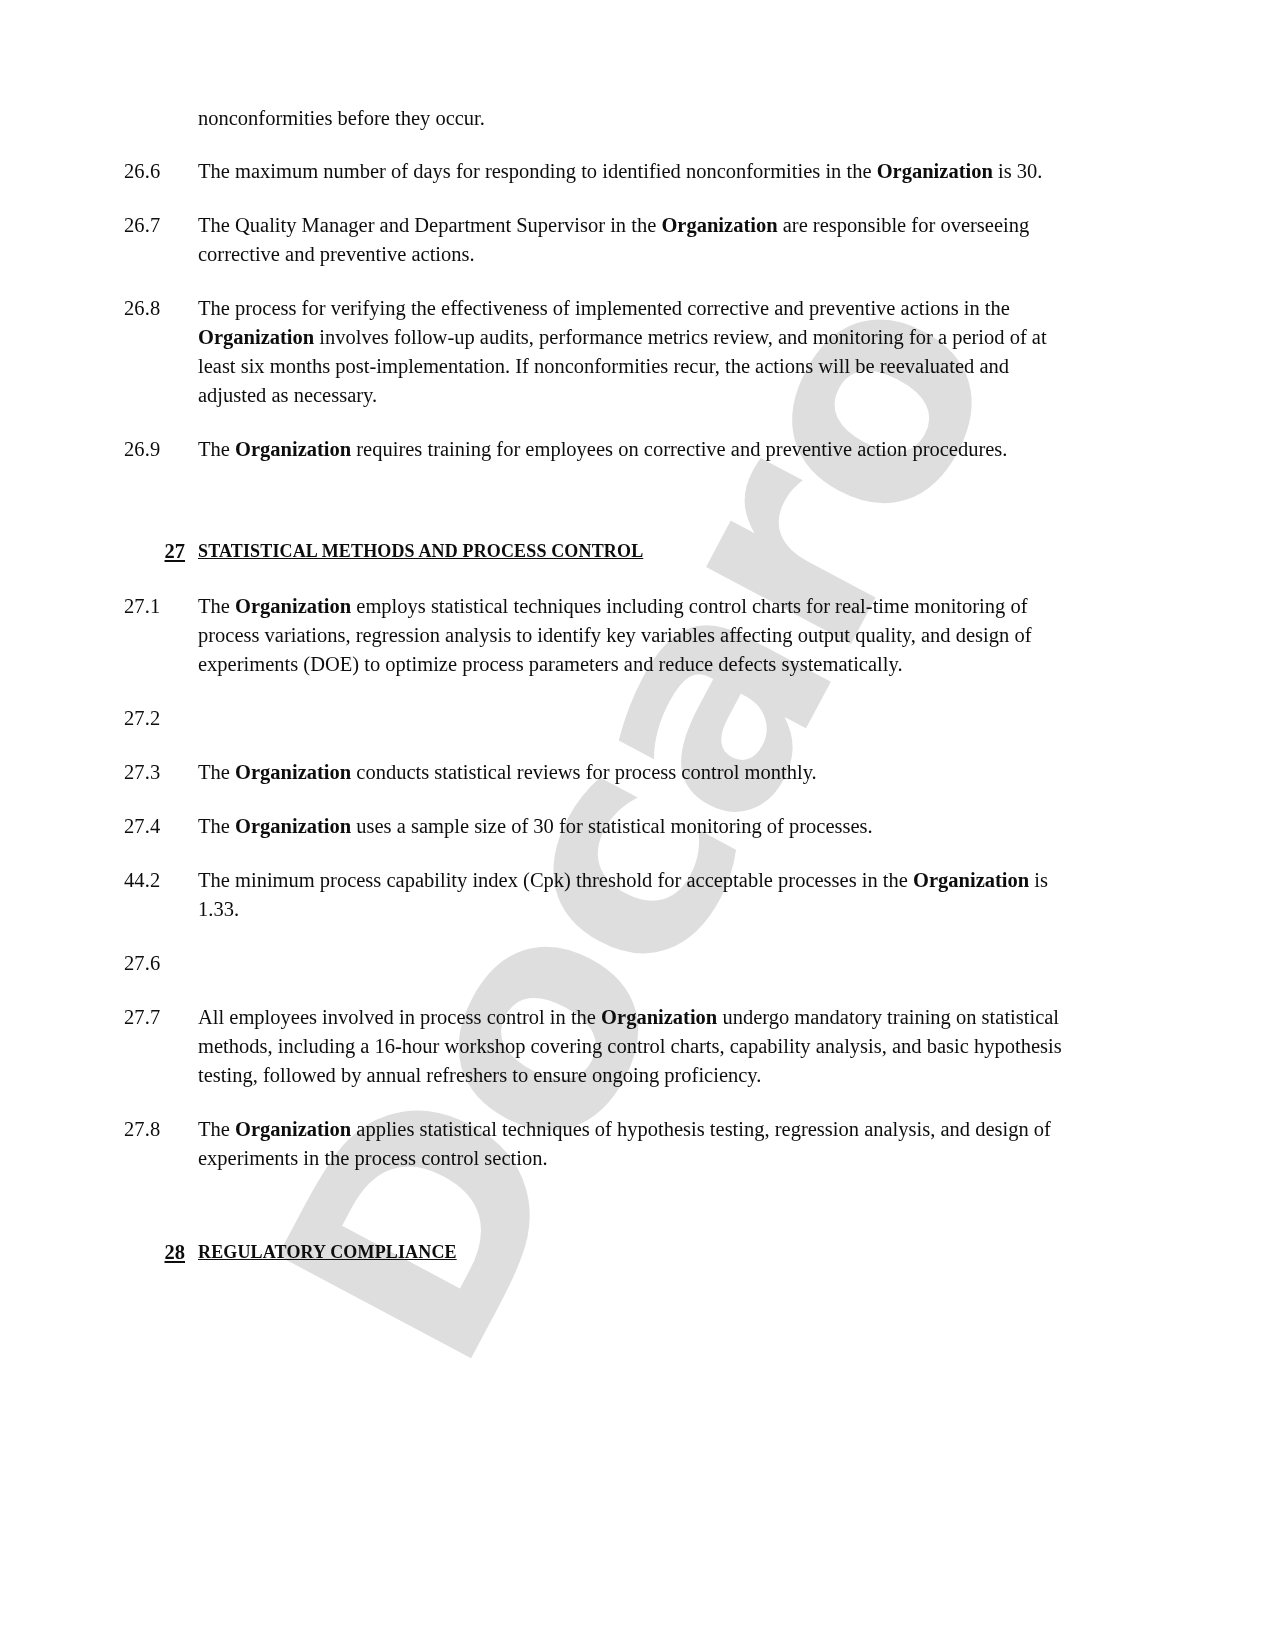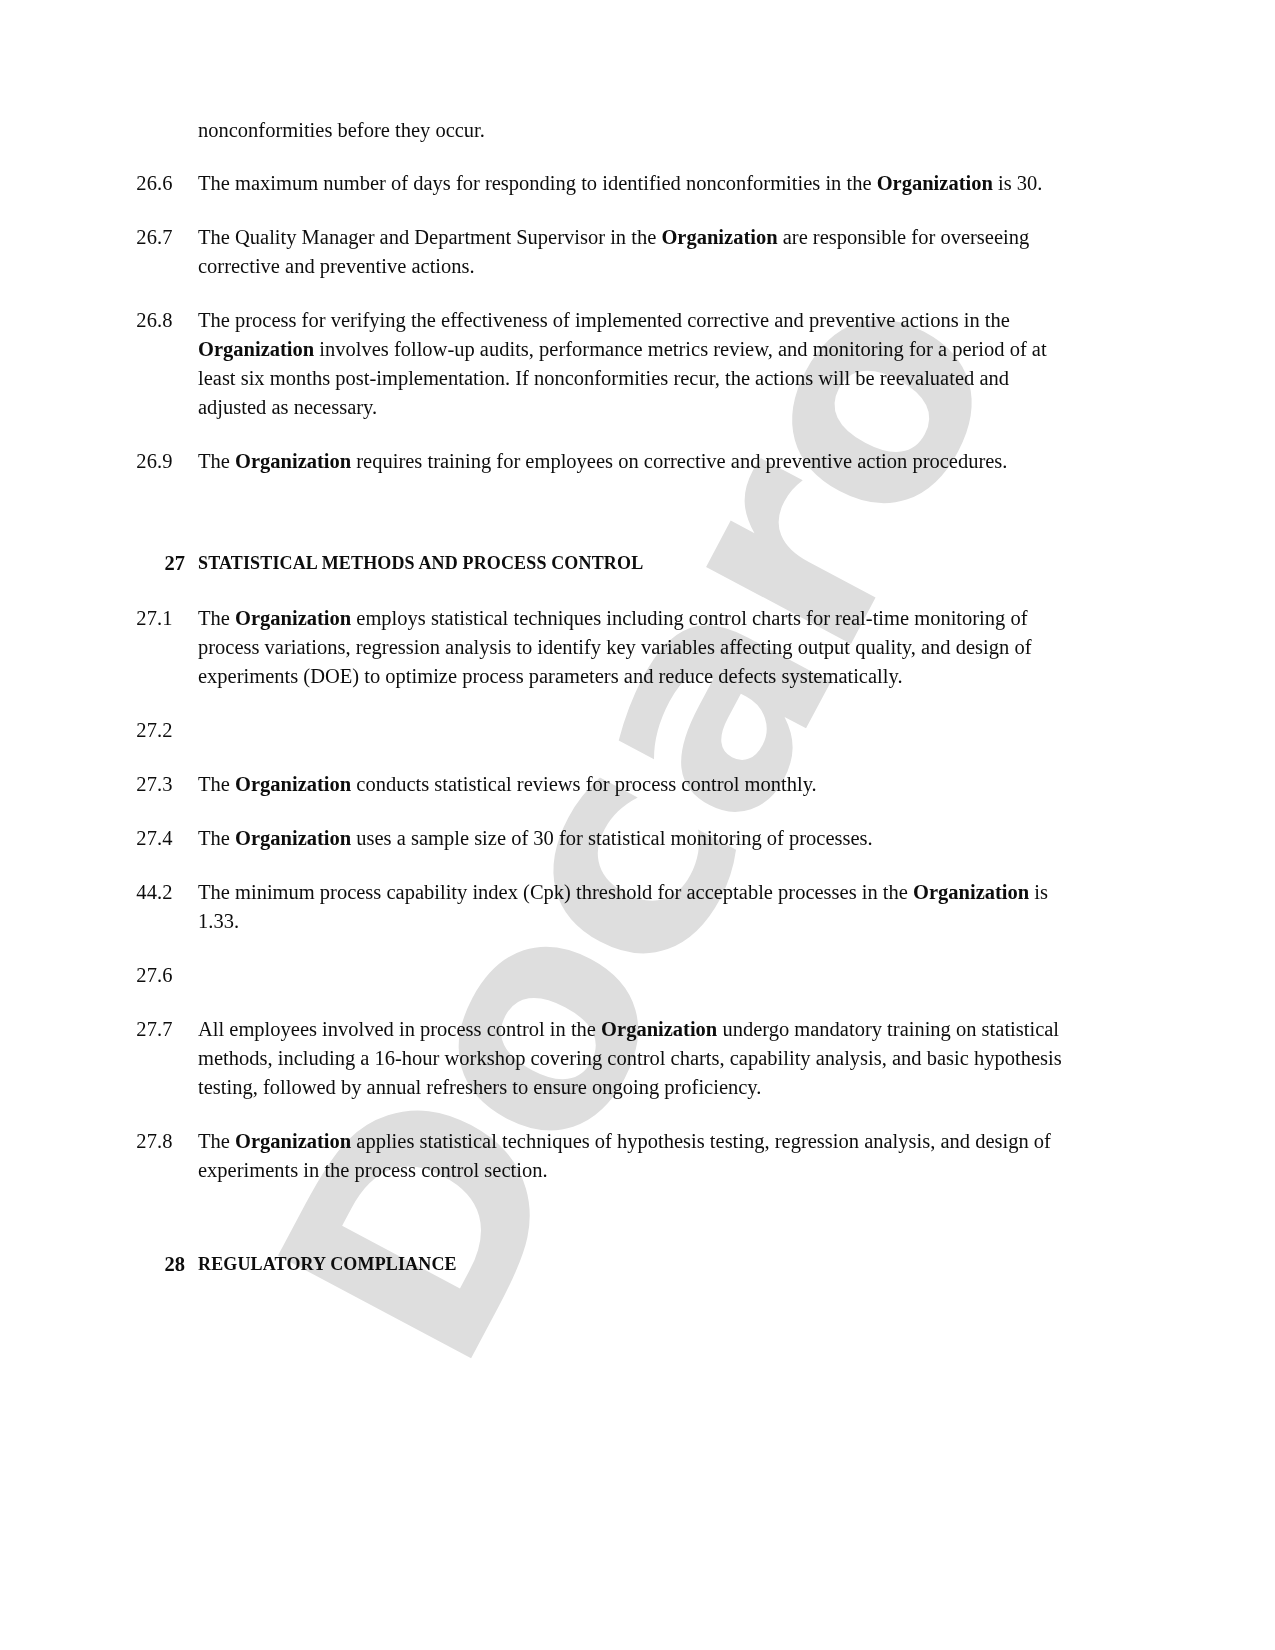--- a/index.html
+++ b/index.html
@@ -38,36 +38,36 @@
     line-height: 1;
     color: #dedede;
     white-space: nowrap;
     user-select: none;
   }
 
   
   .content {
     position: absolute;
     left: 0;
-    top: 12px;
+    top: 0;
     width: 1275px;
     z-index: 2;
     padding-top: 104px;
   }
 
   .clause {
     display: flex;
     align-items: flex-start;
     margin: 0 0 25px 0;
     padding: 0 210px 0 124px;
   }
   .clause-num {
     flex: 0 0 61px;
     width: 61px;
-    text-align: center;
+    text-align: left;
     font-size: 20.5px;
     line-height: 29px;
     letter-spacing: 0.1px;
     white-space: nowrap;
   }
   .clause-body {
     flex: 1 1 auto;
     padding-left: 13px;
     font-size: 20.5px;
     line-height: 29px;
@@ -78,20 +78,21 @@
   }
   .clause.continuation .clause-num {
     visibility: hidden;
   }
 
   .section-heading {
     display: flex;
     align-items: center;
     padding: 0 116px 0 124px;
     margin: 0 0 26px 0;
+    text-decoration: underline;
   }
   .section-heading .sec-num {
     flex: 0 0 61px;
     width: 61px;
     text-align: right;
     font-weight: 700;
     font-size: 20.5px;
     line-height: 29px;
   }
   .section-heading .sec-title {

